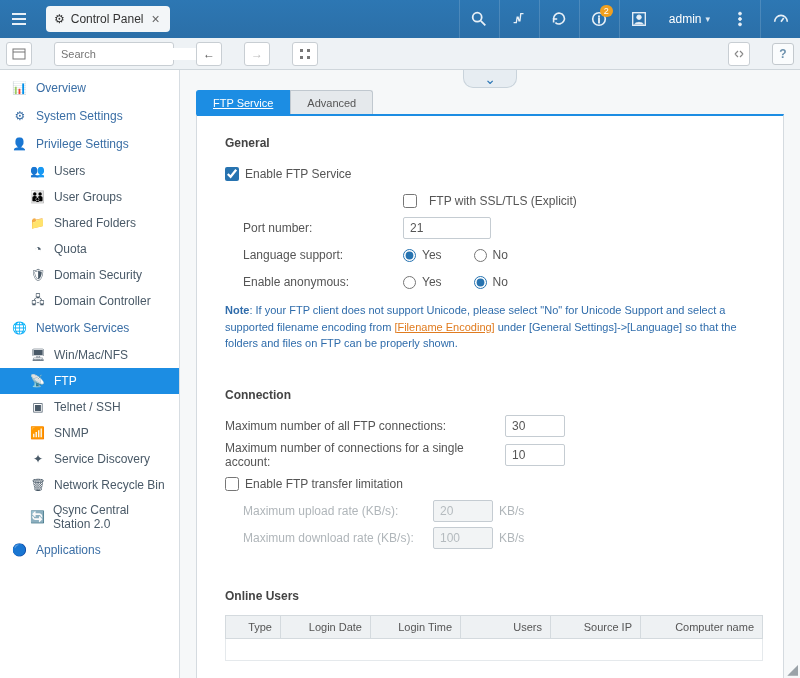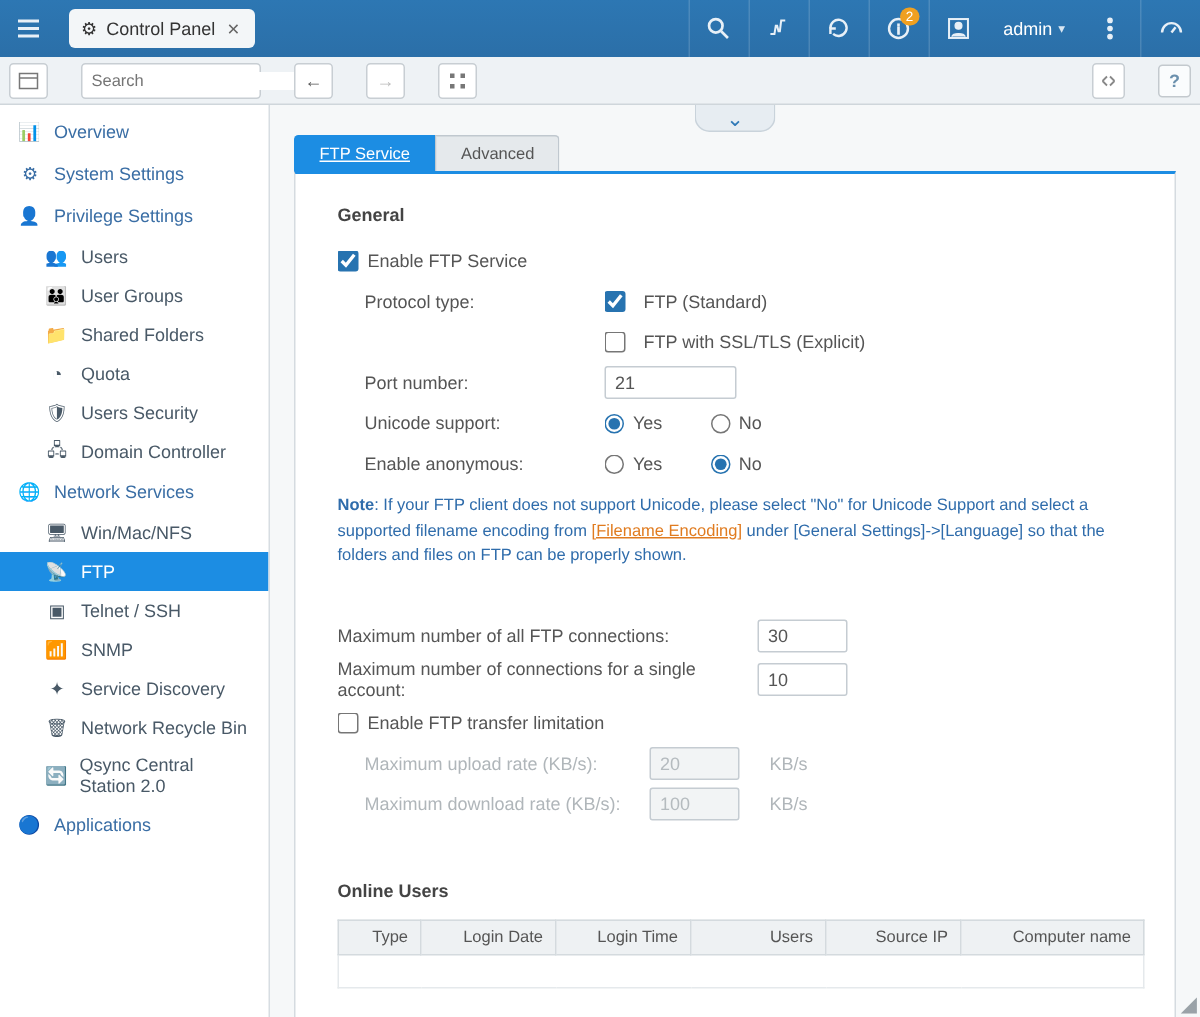--- a/index.html
+++ b/index.html
@@ -55,21 +55,21 @@
 .chk { width:14px; height:14px; margin-right:6px; accent-color:#2773b0;}
 .opt-col { display:flex; align-items:center; gap:6px; width:110px;}
 input.txt { height:22px; border:1px solid #c5ccd2; border-radius:2px; padding:0 6px; font-size:12px; color:#555; width:88px;}
 input.txt:disabled { background:#f2f4f5; color:#b5bbbf; }
 .radio-group { display:flex; gap:32px; margin-left:0;}
 .radio-group label { display:flex; align-items:center; gap:6px; font-size:12px; color:#555;}
 input[type=radio]{ accent-color:#2773b0;}
 .note { color:#2f6cab; font-size:11px; line-height:1.5; margin-top:8px; }
 .note b { color:#2f6cab;}
 .note a { color:#e07b1f; text-decoration:underline; cursor:pointer;}
-.unit { margin-left:20px; color:#777; }
+.unit { margin-left:6px; color:#777; }
 
 .tbl { width:100%; border:1px solid #d4dade; border-collapse:collapse; margin-top:8px; font-size:11px;}
 .tbl th { background:#eef1f3; border:1px solid #d4dade; text-align:right; padding:5px 8px; font-weight:normal; color:#555;}
 .tbl td { height:22px; border:1px solid #e5e9ec;}
 .resizer { position:absolute; right:2px; bottom:2px; width:14px; height:14px; color:#9aa2a8; font-size:14px; line-height:14px; text-align:right; pointer-events:none;}
 </style>
 </head>
 <body>
 
 <div class="topbar">
@@ -188,21 +188,21 @@
     <div class="side-child">
         <span class="ico">📁</span>
         <span>Shared Folders</span>
       </div>
     <div class="side-child">
         <span class="ico">◔</span>
         <span>Quota</span>
       </div>
     <div class="side-child">
         <span class="ico">🛡</span>
-        <span>Users Security</span>
+        <span>Domain Security</span>
       </div>
     <div class="side-child">
         <span class="ico">🖧</span>
         <span>Domain Controller</span>
       </div>
     <div class="side-group">
         <span class="ico">🌐</span>
         <span>Network Services</span>
       </div>
     <div class="side-child">
@@ -248,42 +248,35 @@
     </div>
 
     <div class="panel">
       <div class="section-title">General</div>
 
       <div class="row">
           <input type="checkbox" class="chk" checked="" style="">
           <span>Enable FTP Service</span>
         </div>
 
-      <div class="row indent">
-        <div class="label">Protocol type:</div>
-        <div class="opt-col" style="width:auto">
-            <input type="checkbox" class="chk" checked="" style="">
-            <span>FTP (Standard)</span>
-          </div>
-      </div>
       <div class="row indent">
         <div class="label"></div>
         <div class="opt-col" style="width:auto">
             <input type="checkbox" class="chk" style="">
             <span>FTP with SSL/TLS (Explicit)</span>
           </div>
       </div>
 
       <div class="row indent">
         <div class="label">Port number:</div>
         <input class="txt" value="21" style="">
       </div>
 
       <div class="row indent">
-        <div class="label">Unicode support:</div>
+        <div class="label">Language support:</div>
         <div class="radio-group">
           <label>
               <input type="radio" name="uni" checked="" style="">
               <span>Yes</span>
             </label>
           <label>
               <input type="radio" name="uni" style="">
               <span>No</span>
             </label>
         </div>
@@ -301,20 +294,21 @@
               <span>No</span>
             </label>
         </div>
       </div>
 
       <div class="note">
         <b>Note</b><span>: If your FTP client does not support Unicode, please select "No" for Unicode Support and select a supported filename encoding from </span><a>[Filename Encoding]</a><span> under [General Settings]-&gt;[Language] so that the folders and files on FTP can be properly shown.</span>
       </div>
 
       <div style="height:30px"></div>
+      <div class="section-title">Connection</div>
 
       <div class="row">
         <div class="label" style="width:280px">Maximum number of all FTP connections:</div>
         <input class="txt" style="width: 60px;" value="30">
       </div>
       <div class="row">
         <div class="label" style="width:280px">Maximum number of connections for a single account:</div>
         <input class="txt" style="width: 60px;" value="10">
       </div>
       <div class="row">

